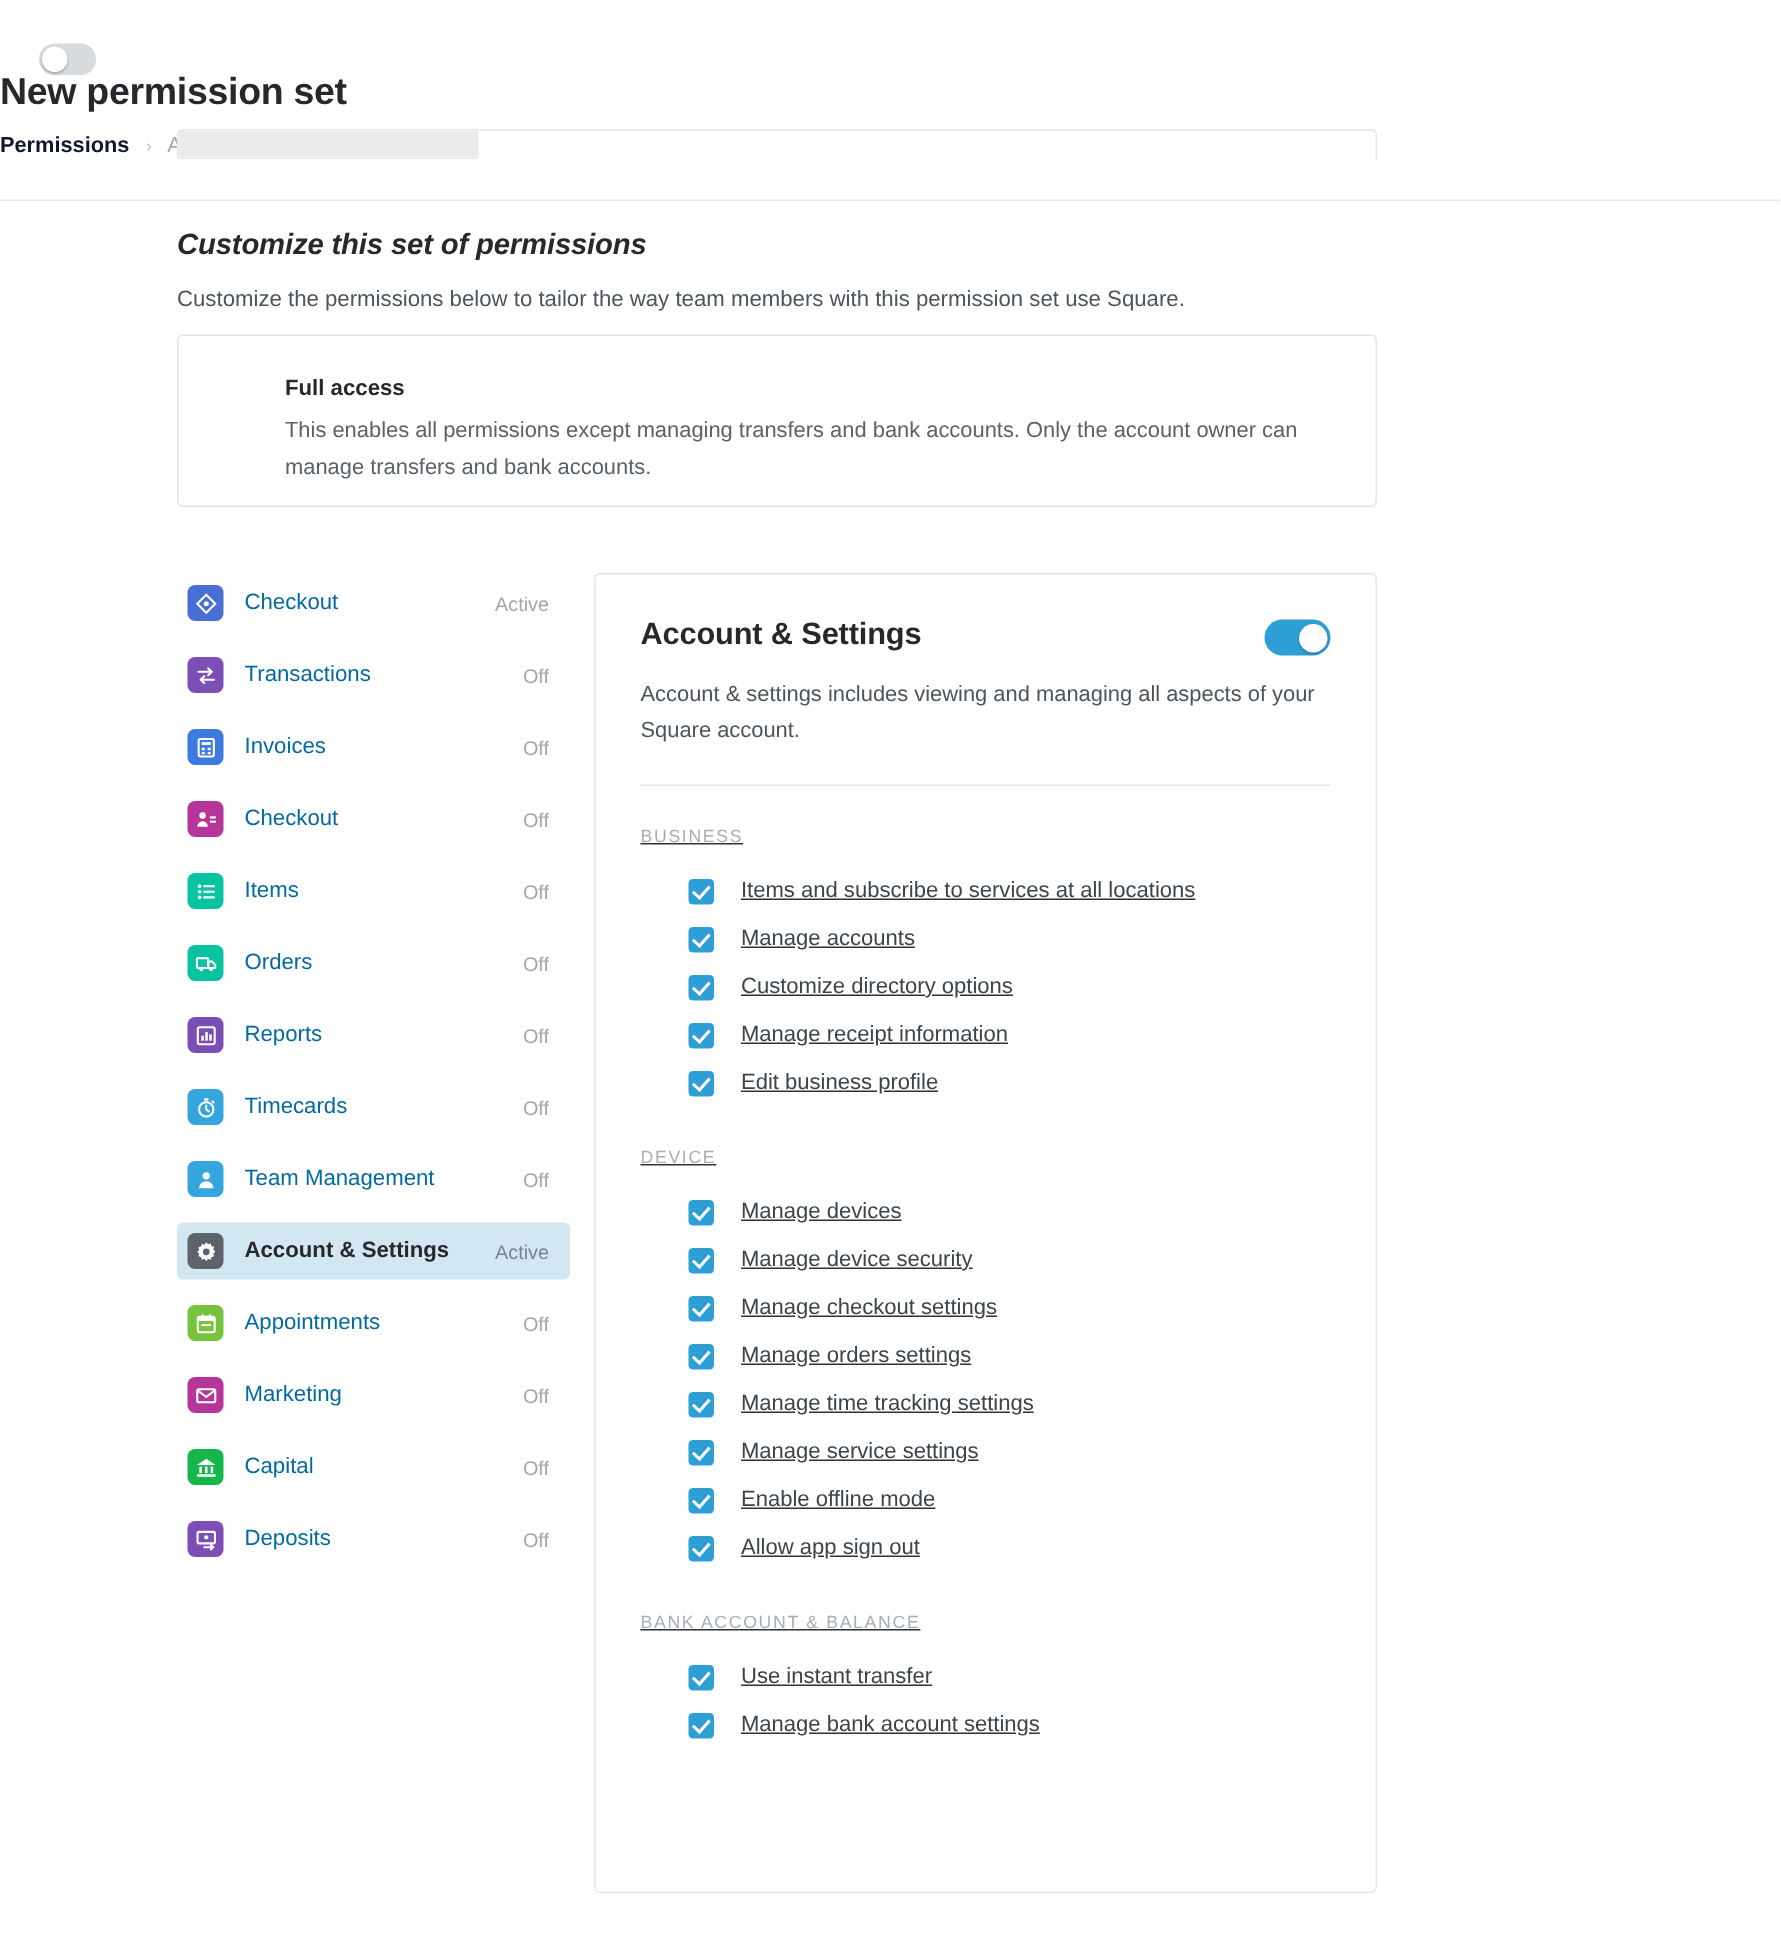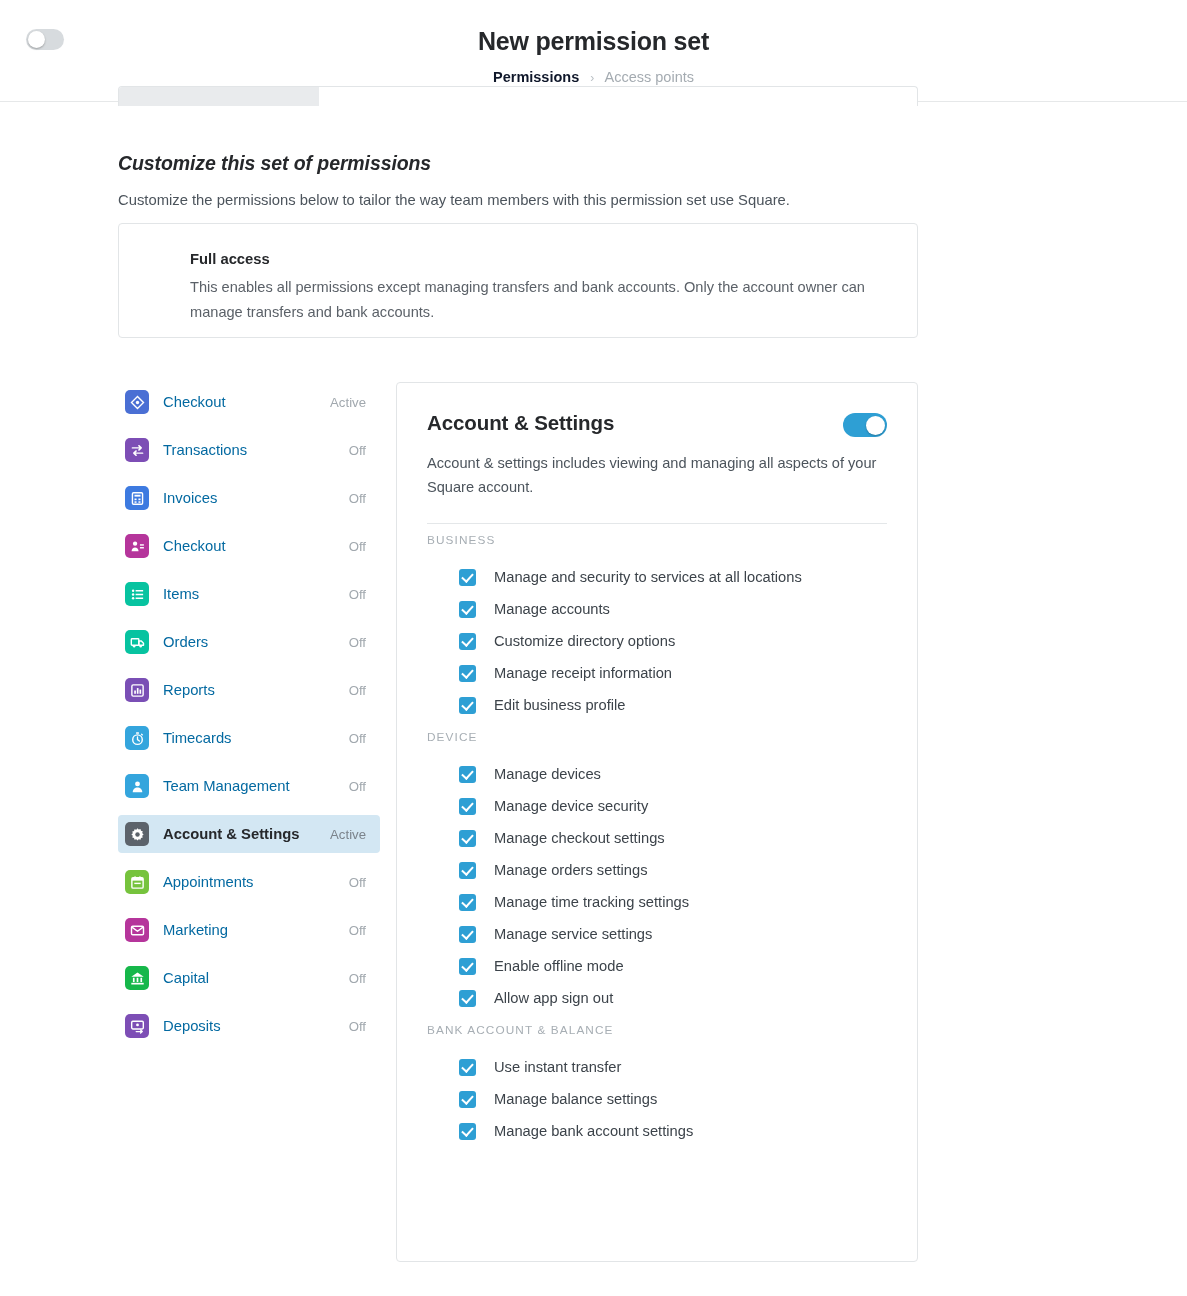--- a/index.html
+++ b/index.html
@@ -12,22 +12,23 @@
     -webkit-font-smoothing: antialiased;
   }
   .page { position: relative; width: 1187px; height: 1296px; overflow: hidden; }
 
   
   .header {
     position: relative;
     height: 102px;
     background: #ffffff;
     border-bottom: 1px solid #e6e8e9;
-    text-align: center;
-    padding-top: 24px;
+    text-align: left;
+    padding-top: 12px;
+    margin-top: 32px;
   }
   .header-title {
     font-size: 25px;
     font-weight: bold;
     letter-spacing: -0.2px;
     color: #26282b;
     line-height: 34px;
   }
   .breadcrumb {
     margin-top: 9px;
@@ -208,21 +209,21 @@
     font-size: 14.6px;
     line-height: 24px;
     color: #4c545c;
   }
   .rule {
     margin: 24px 0 0 0;
     height: 1px;
     background: #e4e7e9;
     border: none;
   }
-  .group { margin-top: 9px; }
+  .group { margin-top: 26px; text-decoration: underline; }
   .group-title {
     font-size: 11.8px;
     letter-spacing: 1.1px;
     color: #a7aeb4;
     font-weight: normal;
     text-transform: uppercase;
   }
   .checklist { margin-top: 14px; padding-left: 32px; }
   .check-row {
     display: flex;
@@ -454,21 +455,21 @@
       </div>
     </div>
     <div class="detail-desc">Account &amp; settings includes viewing and managing all aspects of your Square account.</div>
     <hr class="rule">
     <div id="groups">
         <div class="group">
           <div class="group-title">BUSINESS</div>
           <div class="checklist">
             <label class="check-row">
               <span class="checkbox"></span>
-              <span class="check-label">Manage and security to services at all locations</span>
+              <span class="check-label">Items and subscribe to services at all locations</span>
             </label>
             <label class="check-row">
               <span class="checkbox"></span>
               <span class="check-label">Manage accounts</span>
             </label>
             <label class="check-row">
               <span class="checkbox"></span>
               <span class="check-label">Customize directory options</span>
             </label>
             <label class="check-row">
@@ -520,24 +521,20 @@
         </div>
         <div class="group">
           <div class="group-title">BANK ACCOUNT &amp; BALANCE</div>
           <div class="checklist">
             <label class="check-row">
               <span class="checkbox"></span>
               <span class="check-label">Use instant transfer</span>
             </label>
             <label class="check-row">
               <span class="checkbox"></span>
-              <span class="check-label">Manage balance settings</span>
-            </label>
-            <label class="check-row">
-              <span class="checkbox"></span>
               <span class="check-label">Manage bank account settings</span>
             </label>
           </div>
         </div>
       </div>
   </div>
 
 </div>
 
 </body></html>

